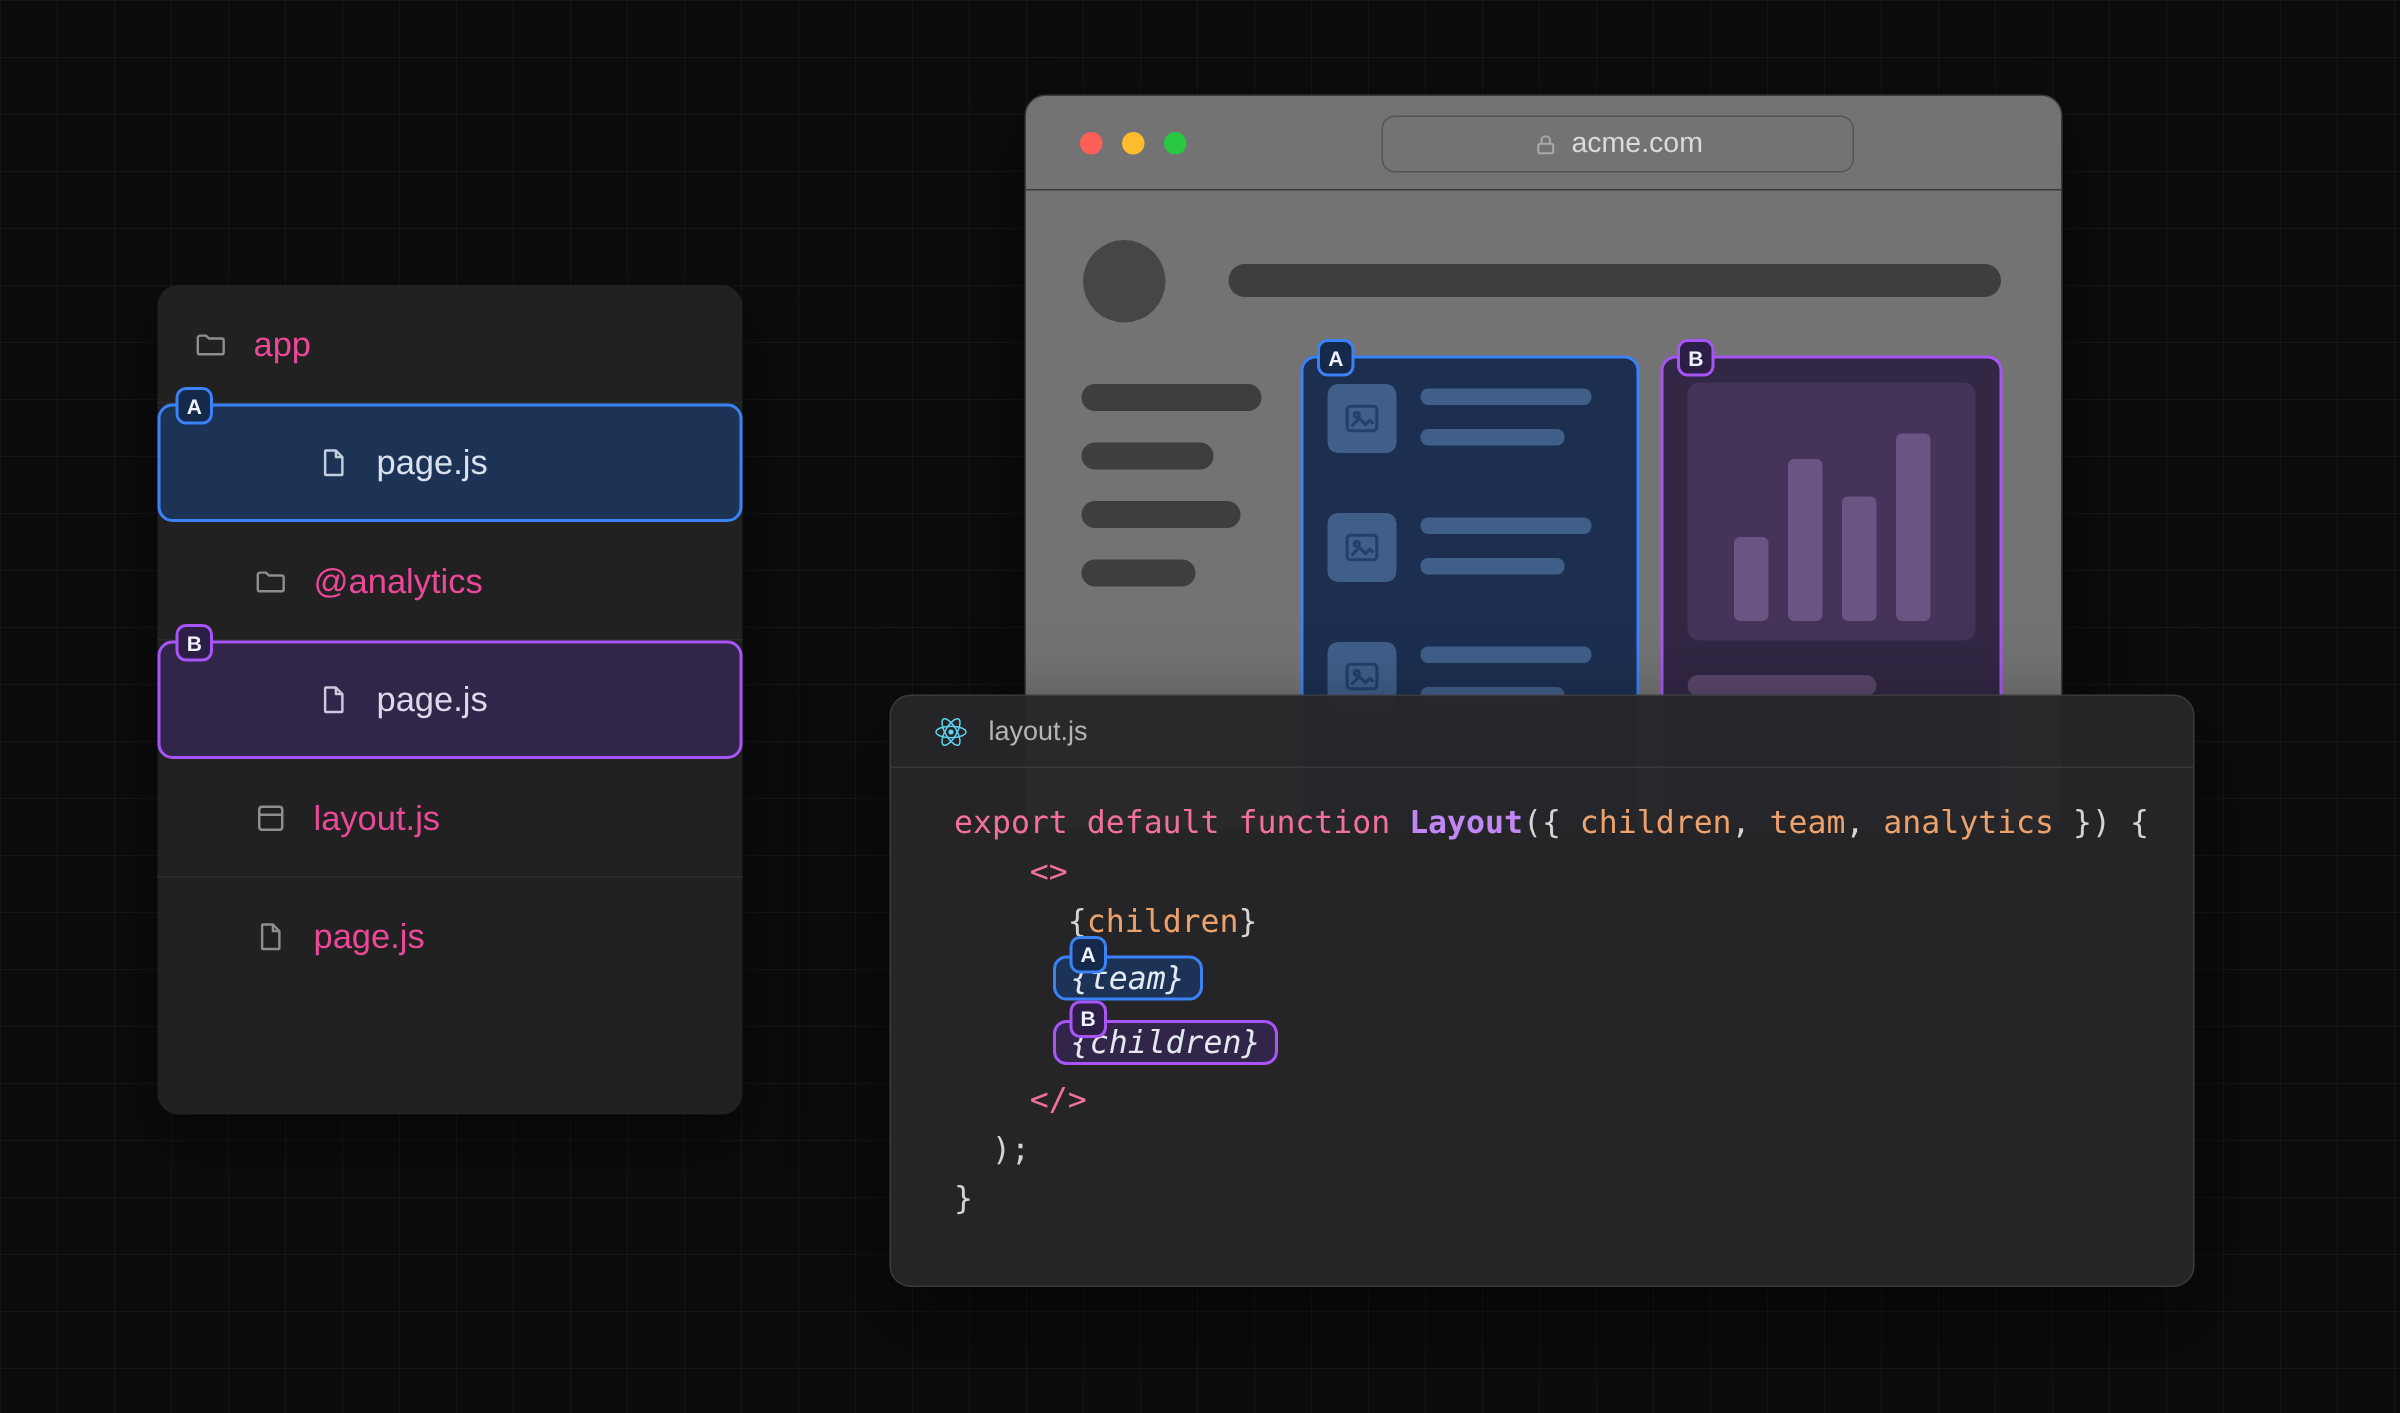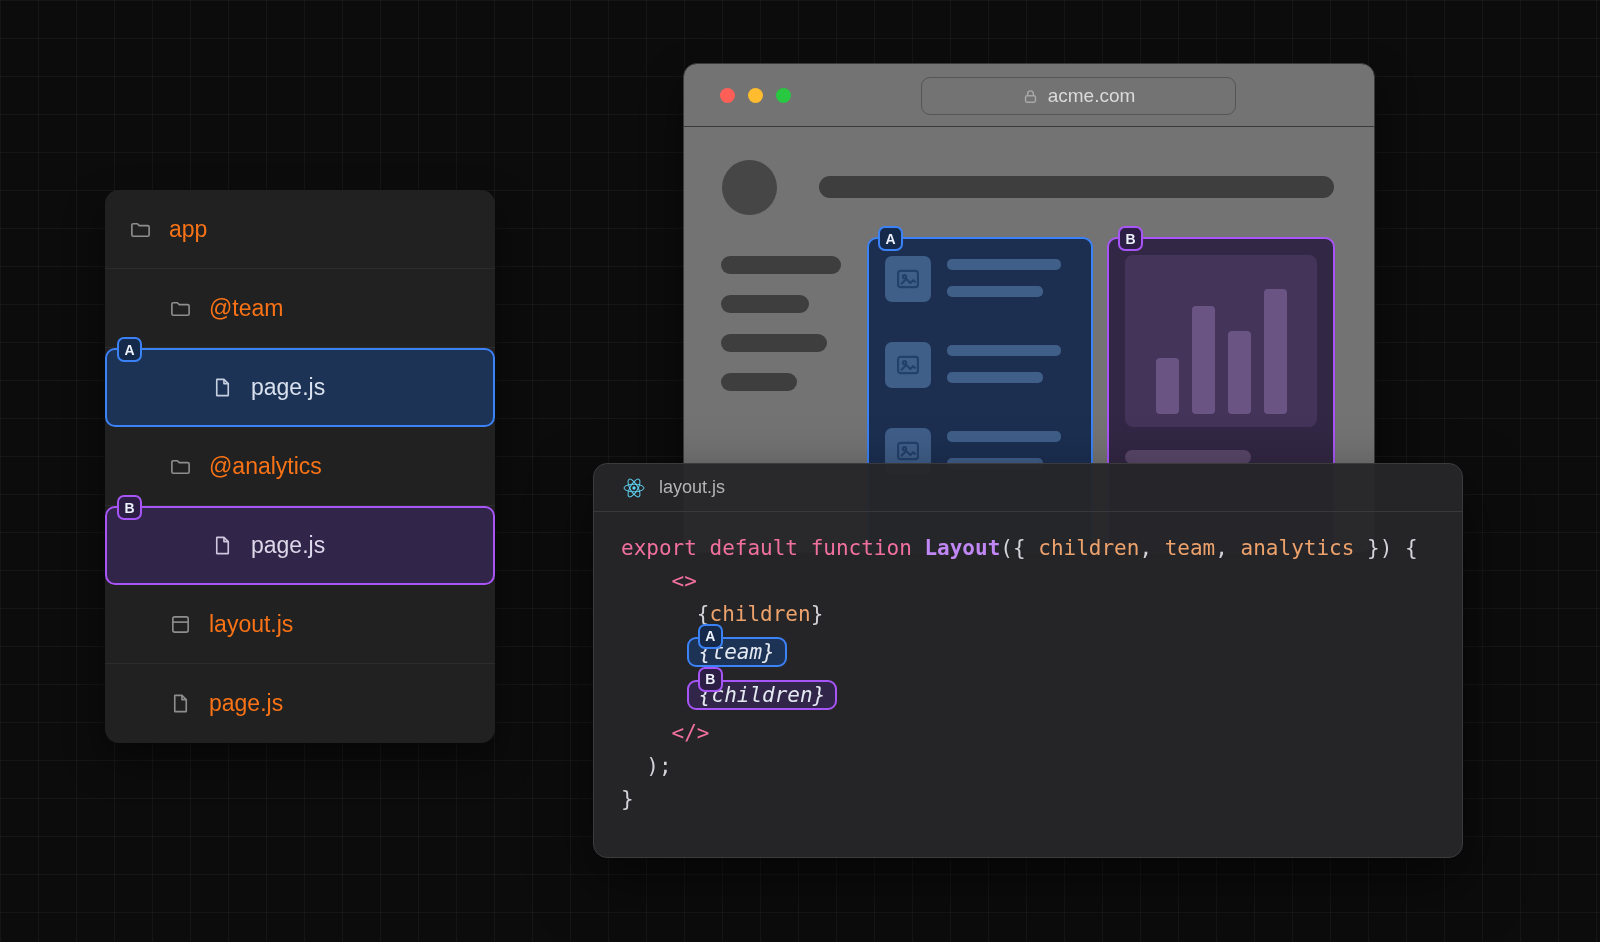--- a/index.html
+++ b/index.html
@@ -22,21 +22,21 @@
     font-family:"Liberation Sans", sans-serif; }
   .badge-a { background:#15294a; border:2px solid var(--accent-blue); }
   .badge-b { background:#2c1e45; border:2px solid var(--accent-purple); }
   .tree-badge  { top:-13px; left:10px; }
   .panel-badge { top:-13px; left:9px; }
 
   
   .file-tree { position:absolute; left:105px; top:190px; width:390px; height:553px;
     background:#212121; border-radius:14px; box-shadow:0 18px 40px rgba(0,0,0,.45); z-index:1; }
   .tree-row { position:relative; height:79px; display:flex; align-items:center; gap:17px;
-    border-bottom:1px solid #2c2c2c; color:#f97316; font-size:23px; }
+    border-bottom:1px solid #2c2c2c; color:#ec4899; font-size:23px; }
   .tree-row:last-child { border-bottom:none; }
   .indent-0 { padding-left:24px; }
   .indent-1 { padding-left:64px; }
   .indent-2 { padding-left:104px; }
   .tree-icon { display:flex; color:#8e8e8e; flex:none; }
   .tree-row.slot { border:2px solid; border-radius:10px; z-index:2; }
   .tree-row.slot-a { border-color:var(--accent-blue); background:#1d3356; color:#d9e1ee; }
   .tree-row.slot-a .tree-icon { color:#c4cfdf; }
   .tree-row.slot-b { border-color:var(--accent-purple); background:#32254a; color:#ded9ea; }
   .tree-row.slot-b .tree-icon { color:#cfc7de; }
@@ -85,21 +85,21 @@
     background:#594669; }
 
   
   .code-panel { position:absolute; left:593px; top:463px; width:870px; height:395px;
     background:rgba(38,38,41,0.97); border-radius:14px; border:1px solid #3b3b3e;
     box-shadow:0 24px 60px rgba(0,0,0,.55); z-index:3; }
   .code-header { height:48px; display:flex; align-items:center; gap:13px;
     padding-left:28px; border-bottom:1px solid #39393c; color:#b4b4b4; font-size:18px; }
   .react-icon { display:flex; }
   .code-body { padding:19px 0 0 27px; font-family:"DejaVu Sans Mono", monospace;
-    font-size:21px; }
+    font-size:21px;margin-left:15px; }
   .code-line { height:33px; display:flex; align-items:center; white-space:pre; }
   .code-line.has-box { height:43px; }
   .tok { white-space:pre; }
   .tok-kw    { color:var(--code-keyword); }
   .tok-fn    { color:var(--code-function);font-weight:bold; }
   .tok-param { color:var(--code-param); }
   .tok-plain { color:var(--code-plain); }
   .tok-lit   { color:#e4e9f1;font-style:italic; }
   .tok-box { position:relative; display:inline-flex; align-items:center;
     border:2px solid; border-radius:9px; padding:1px 10px; margin-left:-10px;
@@ -117,28 +117,20 @@
 
     <div class="tree-row indent-0">
       <span class="tree-icon">
         <svg width="23" height="23" viewBox="0 0 24 24" fill="none" stroke="currentColor" stroke-width="1.7" stroke-linejoin="round">
             <path d="M3 7.5A1.5 1.5 0 0 1 4.5 6h4.2l2 2h8.8A1.5 1.5 0 0 1 21 9.5v8A1.5 1.5 0 0 1 19.5 19h-15A1.5 1.5 0 0 1 3 17.5z"></path>
           </svg>
       </span>
       <span class="tree-label">app</span>
     </div>
 
-    <div class="tree-row indent-1">
-      <span class="tree-icon">
-        <svg width="23" height="23" viewBox="0 0 24 24" fill="none" stroke="currentColor" stroke-width="1.7" stroke-linejoin="round">
-            <path d="M3 7.5A1.5 1.5 0 0 1 4.5 6h4.2l2 2h8.8A1.5 1.5 0 0 1 21 9.5v8A1.5 1.5 0 0 1 19.5 19h-15A1.5 1.5 0 0 1 3 17.5z"></path>
-          </svg>
-      </span>
-      <span class="tree-label">@team</span>
-    </div>
 
     <div class="tree-row indent-2 slot slot-a">
       <span class="badge badge-a tree-badge">A</span>
       <span class="tree-icon">
         <svg width="23" height="23" viewBox="0 0 24 24" fill="none" stroke="currentColor" stroke-width="1.7" stroke-linejoin="round">
             <path d="M6.5 3.5h7l4.5 4.5v12a.5.5 0 0 1-.5.5h-11a.5.5 0 0 1-.5-.5v-16a.5.5 0 0 1 .5-.5z"></path>
             <path d="M13.5 3.5V8H18"></path>
           </svg>
       </span>
       <span class="tree-label">page.js</span>

